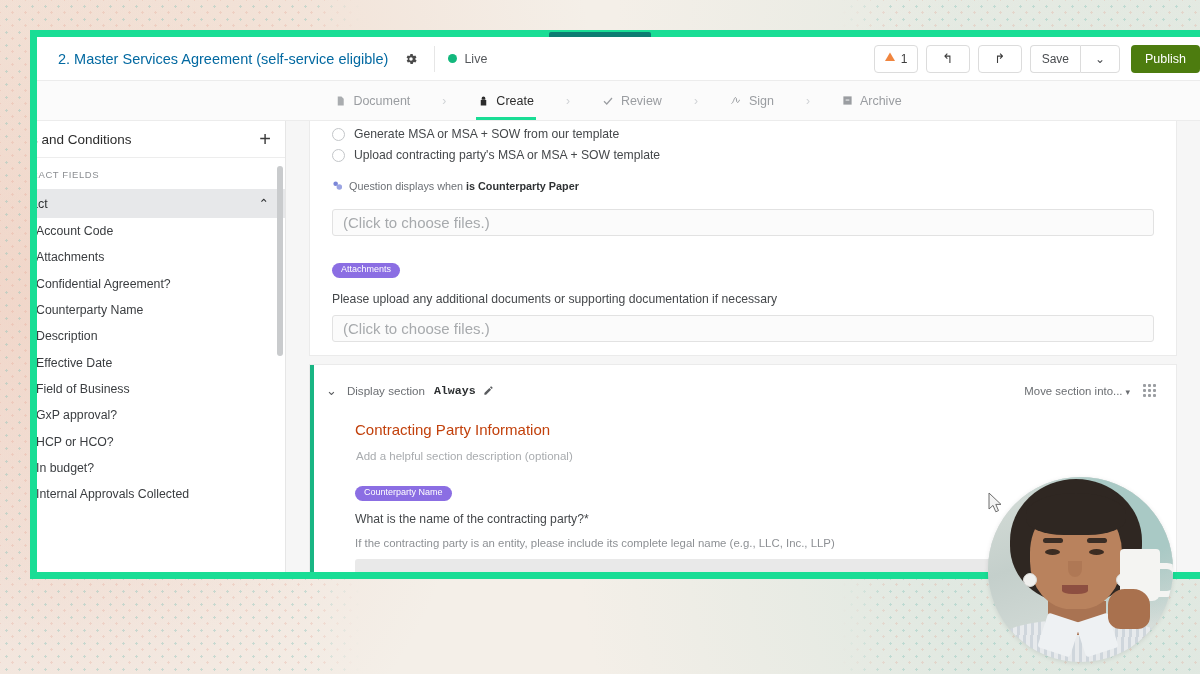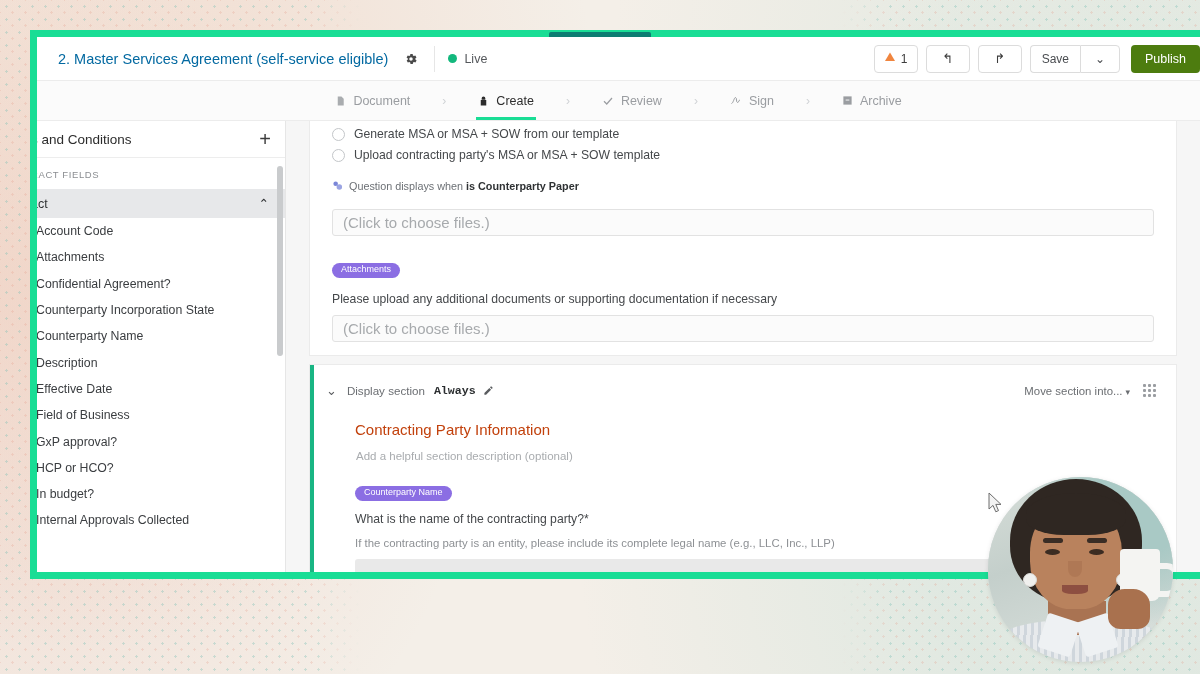--- a/index.html
+++ b/index.html
@@ -514,23 +514,20 @@
         </div>
 
         <div class="sb-item">
             <span>Account Code</span>
           </div>
         <div class="sb-item">
             <span>Attachments</span>
           </div>
         <div class="sb-item">
             <span>Confidential Agreement?</span>
-          </div>
-        <div class="sb-item">
-            <span>Counterparty Incorporation State</span>
           </div>
         <div class="sb-item">
             <span>Counterparty Name</span>
           </div>
         <div class="sb-item">
             <span>Description</span>
           </div>
         <div class="sb-item">
             <span>Effective Date</span>
           </div>

